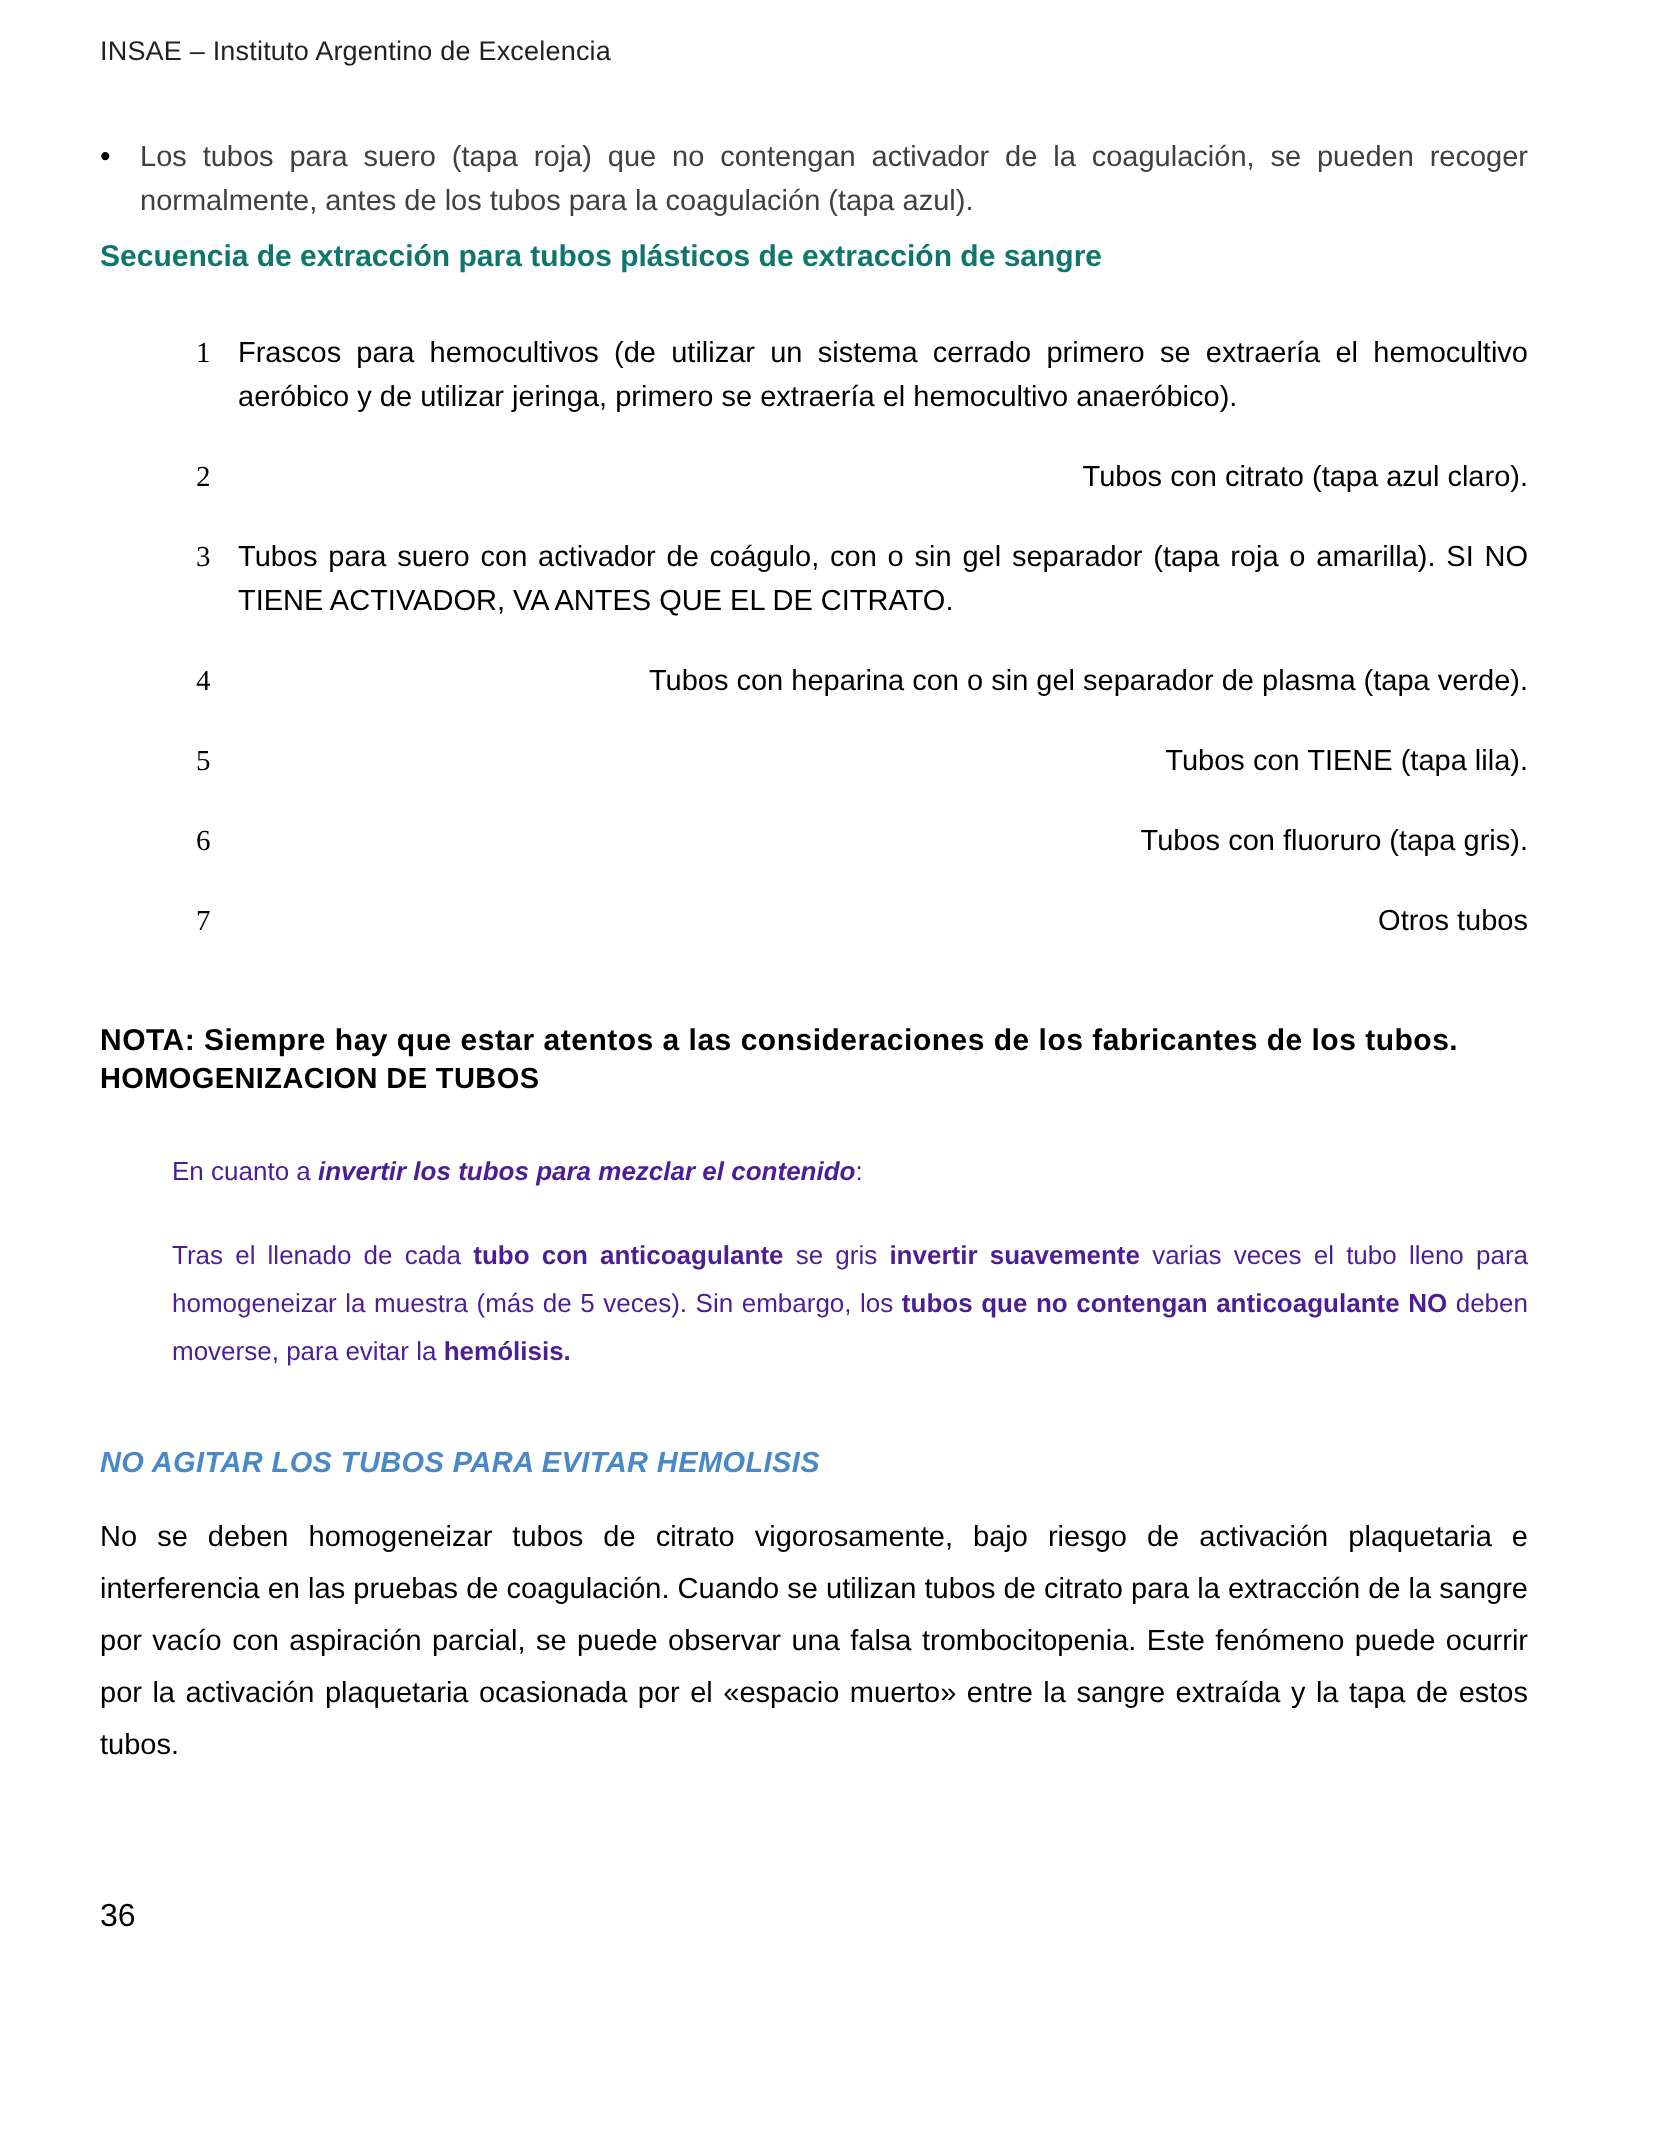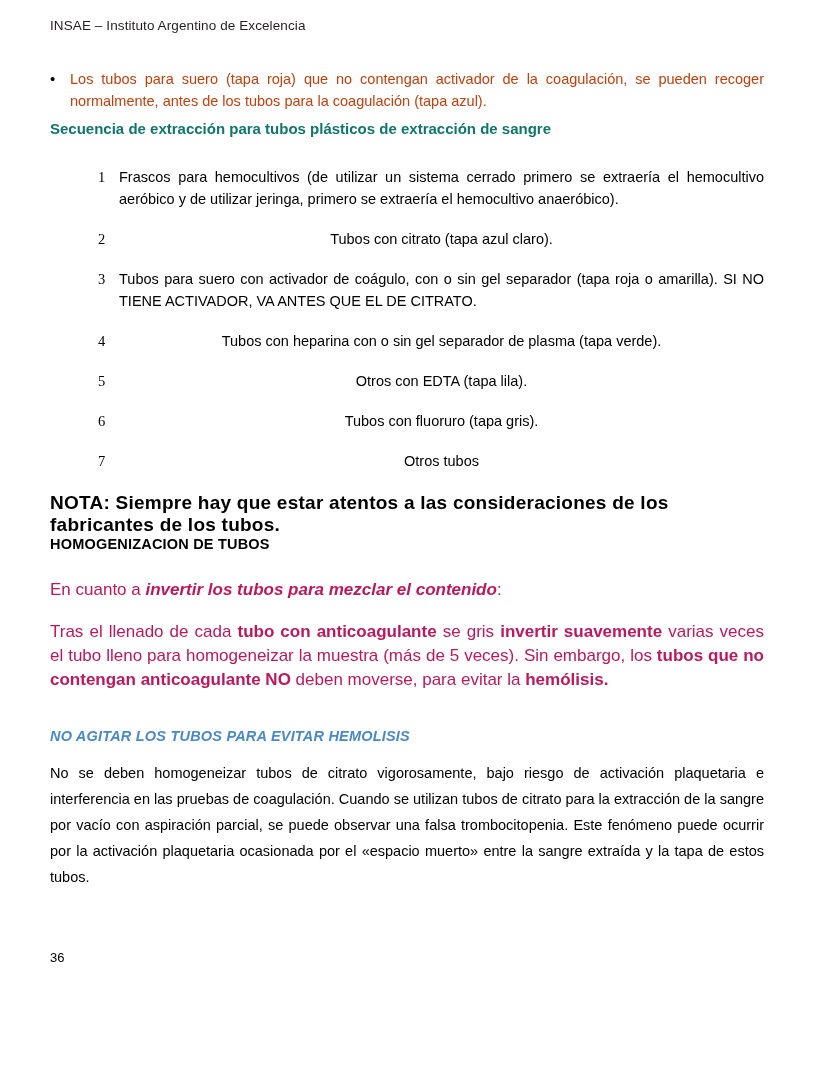--- a/index.html
+++ b/index.html
@@ -47,21 +47,21 @@
     font-size: 15px;
     line-height: 22px;
     color: #000;
     text-align: left;
   }
   .bullet-text {
     flex: 1;
     font-size: 14.5px;
     line-height: 22px;
     text-align: justify;
-    color: #c2410c;
+    color: #404040;
   }
   .heading-bold {
     font-size: 15px;
     font-weight: bold;
     line-height: 22px;
     margin-top: 6px;
     margin-bottom: 0;
     color: #0f766e;
   }
   .list-block {
@@ -82,42 +82,43 @@
     min-width: 11px;
     margin-right: 10px;
     font-family: "Liberation Serif", serif;
     font-size: 14.5px;
   }
   .list-body {
     flex: 1;
     text-align: justify;
   }
   .list-body.tight {
-    text-align: center;
+    text-align: right;
   }
   .note {
-    margin-top: 20px;
-    font-size: 19px;
+    margin-top: 38px;
+    font-size: 15px;
     font-weight: bold;
     line-height: 22px;
     letter-spacing: 0.25px;
     color: #000;
   }
   .section-title {
     font-size: 14.5px;
     font-weight: bold;
     letter-spacing: 0.2px;
     color: #000;
   }
   .para {
     margin-top: 26px;
-    font-size: 17px;
+    font-size: 13px;
     line-height: 24px;
     text-align: justify;
-    color: #be185d;
+    color: #4c1d95;
+    margin-left: 36px;
   }
   .para.small-gap {
     margin-top: 18px;
   }
   .bi {
     font-weight: bold;
     font-style: italic;
   }
   .b {
     font-weight: bold;
@@ -133,21 +134,21 @@
     margin-top: 16px;
     font-size: 14.5px;
     line-height: 26px;
     text-align: justify;
     color: #000;
   }
   .page-number {
     position: absolute;
     top: 950px;
     left: 50px;
-    font-size: 13px;
+    font-size: 16px;
     color: #000;
   }
 </style>
 </head>
 <body>
 
 <div class="page">
 
   <div class="header">INSAE – Instituto Argentino de Excelencia</div>
 
@@ -177,21 +178,21 @@
         <span class="list-body">Tubos para suero con activador de coágulo, con o sin gel separador (tapa roja o amarilla). SI NO TIENE ACTIVADOR, VA ANTES QUE EL DE CITRATO.</span>
       </div>
 
       <div class="list-item">
         <span class="list-num">4</span>
         <span class="list-body tight">Tubos con heparina con o sin gel separador de plasma (tapa verde).</span>
       </div>
 
       <div class="list-item">
         <span class="list-num">5</span>
-        <span class="list-body tight">Otros con EDTA (tapa lila).</span>
+        <span class="list-body tight">Tubos con TIENE (tapa lila).</span>
       </div>
 
       <div class="list-item">
         <span class="list-num">6</span>
         <span class="list-body tight">Tubos con fluoruro (tapa gris).</span>
       </div>
 
       <div class="list-item">
         <span class="list-num">7</span>
         <span class="list-body tight">Otros tubos</span>

